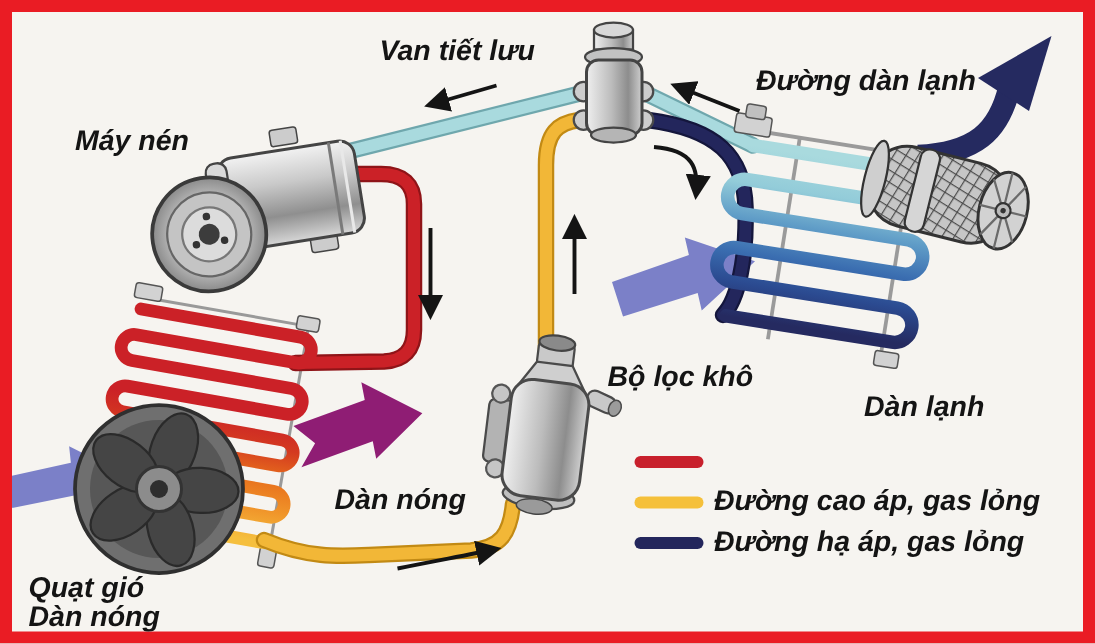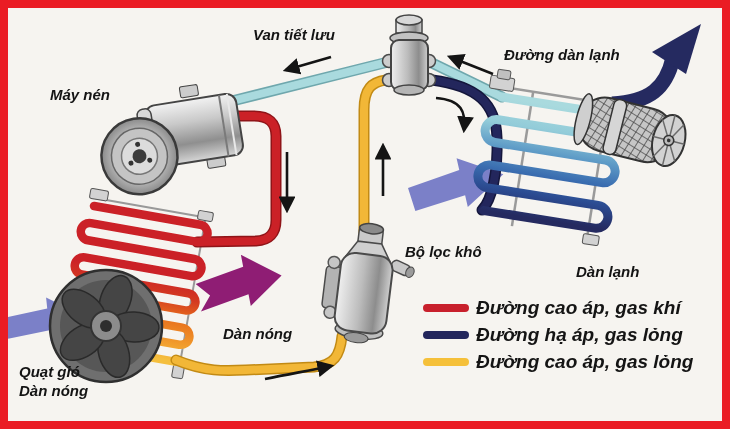--- a/index.html
+++ b/index.html
@@ -9,21 +9,21 @@
     box-sizing:border-box;
     background:#f6f4f0;
     border:8px solid #ea1c24;
     overflow:hidden;
     font-family:"Liberation Sans", sans-serif;
   }
   #diagram-svg{position:absolute;left:-8px;top:-8px;width:730px;height:429px;z-index:1;}
   .lbl{
     position:absolute;z-index:3;
     font-weight:bold;font-style:italic;
-    color:#141414;font-size:15px;line-height:19px;
+    color:#141414;font-size:19px;line-height:19px;
     white-space:nowrap;letter-spacing:0;
   }
   #legend{position:absolute;left:414px;top:286px;z-index:3;}
   .legend-row{display:flex;align-items:center;height:27px;}
   .legend-row svg{flex:0 0 auto;display:block;}
   .legend-label{
     margin-left:6px;font-weight:bold;font-style:italic;
     font-size:19px;color:#141414;white-space:nowrap;
   }
 </style>
@@ -225,39 +225,38 @@
       <path d="M 265 379 C 295 373 312 370 331 366" marker-end="url(#ah)"></path>
     </g>
   </svg>
 
   <div class="lbl" style="left:245px;top:17px;">Van tiết lưu</div>
   <div class="lbl" style="left:42px;top:77px;">Máy nén</div>
   <div class="lbl" style="left:496px;top:37px;">Đường dàn lạnh</div>
   <div class="lbl" style="left:568px;top:222px;margin-top:32px;">Dàn lạnh</div>
   <div class="lbl" style="left:397px;top:234px;text-align:center;">Bộ lọc khô</div>
   <div class="lbl" style="left:215px;top:316px;">Dàn nóng</div>
-  <div class="lbl" style="left:11px;top:354px;">
+  <div class="lbl" style="left:11px;top:375px;">
     <div>Quạt gió</div>
     <div>Dàn nóng</div>
   </div>
 
   <div id="legend">
     <div class="legend-row">
       <svg width="48" height="10">
         <rect x="1" y="1" width="46" height="8" rx="4" fill="#c8202c"></rect>
       </svg>
-      <span class="legend-label">Đường cao áp, gas khí</span>
+    </div>
+    <div class="legend-row">
+      <svg width="48" height="10">
+        <rect x="1" y="1" width="46" height="8" rx="4" fill="#f5c03a"></rect>
+      </svg>
+      <span class="legend-label">Đường cao áp, gas lỏng</span>
     </div>
     <div class="legend-row">
       <svg width="48" height="10">
         <rect x="1" y="1" width="46" height="8" rx="4" fill="#23265c"></rect>
       </svg>
       <span class="legend-label">Đường hạ áp, gas lỏng</span>
     </div>
-    <div class="legend-row">
-      <svg width="48" height="10">
-        <rect x="1" y="1" width="46" height="8" rx="4" fill="#f5c03a"></rect>
-      </svg>
-      <span class="legend-label">Đường cao áp, gas lỏng</span>
-    </div>
   </div>
 
 </div>
 
 </body></html>

